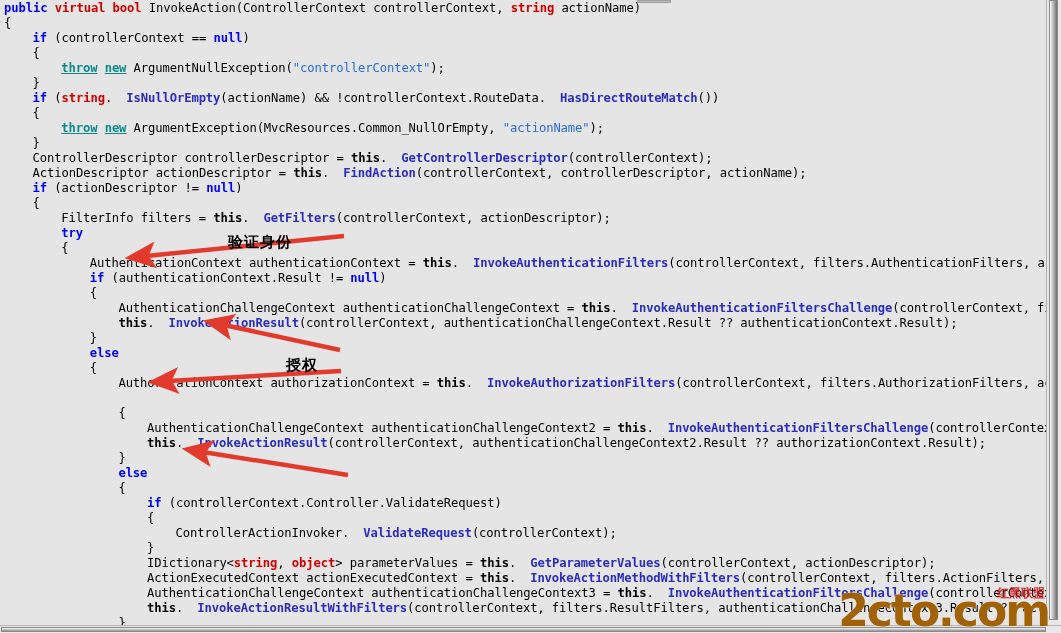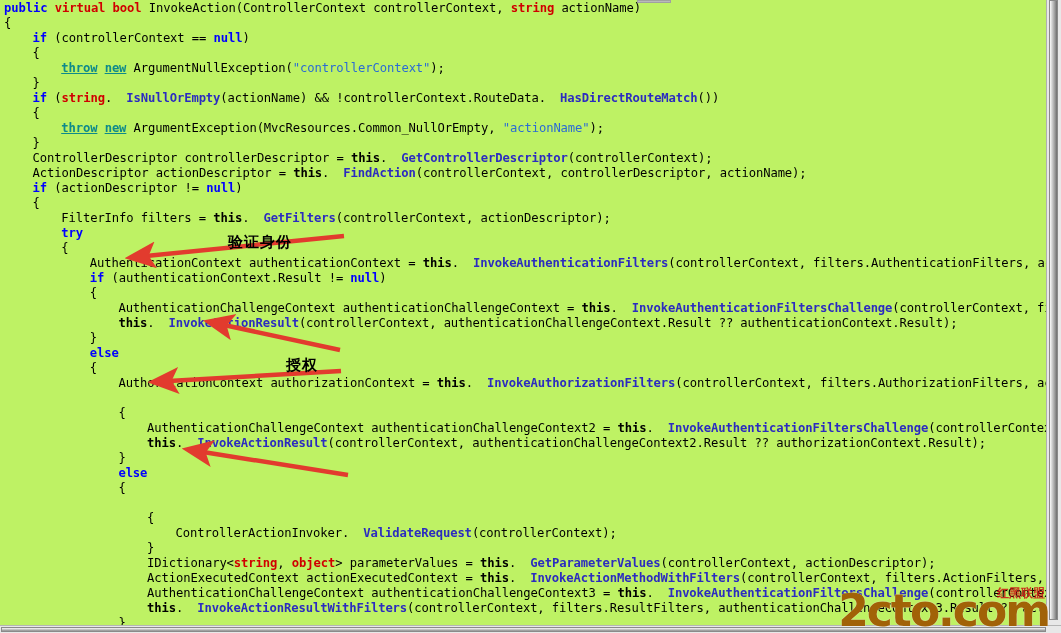--- a/index.html
+++ b/index.html
@@ -16,21 +16,21 @@
     overflow: hidden;
     font-family: "DejaVu Sans Mono", "Liberation Mono", monospace;
   }
   
   #code-surface {
     position: absolute;
     left: 0;
     top: 0;
     width: 1047px;
     height: 627px;
-    background: #bef264;
+    background: #e5e5e5;
     overflow: hidden;
     z-index: 1;
   }
   .code-line {
     position: absolute;
     left: 4px;
     white-space: pre;
     font-size: 12.2px;
     line-height: 15px;
     height: 15px;
@@ -180,20 +180,21 @@
       <div class="code-line" style="top: 331px; padding-left: 85.8px;"><span class="plain">}</span></div>
       <div class="code-line" style="top: 346px; padding-left: 85.8px;"><span class="kw">else</span></div>
       <div class="code-line" style="top: 361px; padding-left: 85.8px;"><span class="plain">{</span></div>
       <div class="code-line" style="top: 376px; padding-left: 114.4px;"><span class="plain">AuthorizationContext authorizationContext = </span><span class="this">this</span><span class="plain">.</span><span class="mthd">InvokeAuthorizationFilters</span><span class="plain">(controllerContext, filters.AuthorizationFilters, actionDes</span></div>
       <div class="code-line" style="top: 406px; padding-left: 114.4px;"><span class="plain">{</span></div>
       <div class="code-line" style="top: 421px; padding-left: 143px;"><span class="plain">AuthenticationChallengeContext authenticationChallengeContext2 = </span><span class="this">this</span><span class="plain">.</span><span class="mthd">InvokeAuthenticationFiltersChallenge</span><span class="plain">(controllerContext, filt</span></div>
       <div class="code-line" style="top: 436px; padding-left: 143px;"><span class="this">this</span><span class="plain">.</span><span class="mthd">InvokeActionResult</span><span class="plain">(controllerContext, authenticationChallengeContext2.Result ?? authorizationContext.Result);</span></div>
       <div class="code-line" style="top: 451px; padding-left: 114.4px;"><span class="plain">}</span></div>
       <div class="code-line" style="top: 466px; padding-left: 114.4px;"><span class="kw">else</span></div>
       <div class="code-line" style="top: 481px; padding-left: 114.4px;"><span class="plain">{</span></div>
+      <div class="code-line" style="top: 496px; padding-left: 143px;"><span class="kw">if</span><span class="plain"> (controllerContext.Controller.ValidateRequest)</span></div>
       <div class="code-line" style="top: 511px; padding-left: 143px;"><span class="plain">{</span></div>
       <div class="code-line" style="top: 526px; padding-left: 171.6px;"><span class="plain">ControllerActionInvoker.</span><span class="mthd">ValidateRequest</span><span class="plain">(controllerContext);</span></div>
       <div class="code-line" style="top: 541px; padding-left: 143px;"><span class="plain">}</span></div>
       <div class="code-line" style="top: 556px; padding-left: 143px;"><span class="plain">IDictionary&lt;</span><span class="gen">string</span><span class="plain">, </span><span class="gen">object</span><span class="plain">&gt; parameterValues = </span><span class="this">this</span><span class="plain">.</span><span class="mthd">GetParameterValues</span><span class="plain">(controllerContext, actionDescriptor);</span></div>
       <div class="code-line" style="top: 571px; padding-left: 143px;"><span class="plain">ActionExecutedContext actionExecutedContext = </span><span class="this">this</span><span class="plain">.</span><span class="mthd">InvokeActionMethodWithFilters</span><span class="plain">(controllerContext, filters.ActionFilters, actionD</span></div>
       <div class="code-line" style="top: 586px; padding-left: 143px;"><span class="plain">AuthenticationChallengeContext authenticationChallengeContext3 = </span><span class="this">this</span><span class="plain">.</span><span class="mthd">InvokeAuthenticationFiltersChallenge</span><span class="plain">(controllerContext, filt</span></div>
       <div class="code-line" style="top: 601px; padding-left: 143px;"><span class="this">this</span><span class="plain">.</span><span class="mthd">InvokeActionResultWithFilters</span><span class="plain">(controllerContext, filters.ResultFilters, authenticationChallengeContext3.Result ?? actionExecute</span></div>
       <div class="code-line" style="top: 616px; padding-left: 114.4px;"><span class="plain">}</span></div>
     </div>
 

